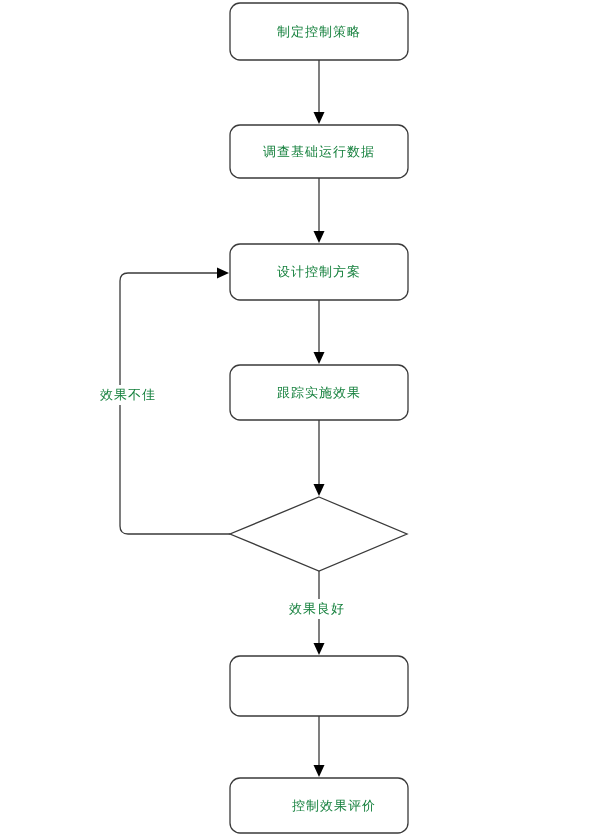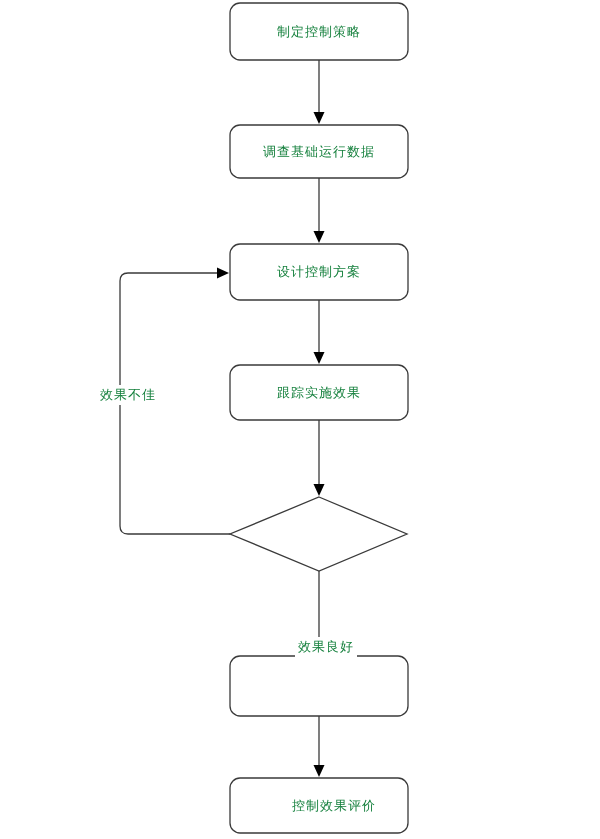--- a/index.html
+++ b/index.html
@@ -92,16 +92,16 @@
     <rect class="node-shape" x="230" y="656" width="178" height="60" rx="10" ry="10"></rect>
     <rect class="node-shape" x="230" y="778" width="178" height="55" rx="10" ry="10"></rect>
   </svg>
 
   <div class="node-label" style="left:230px; top:3px;   width:178px; height:57px;">制定控制策略</div>
   <div class="node-label" style="left:230px; top:125px; width:178px; height:53px;">调查基础运行数据</div>
   <div class="node-label" style="left:230px; top:244px; width:178px; height:56px;">设计控制方案</div>
   <div class="node-label" style="left:230px; top:365px; width:178px; height:55px;">跟踪实施效果</div>
   <div class="node-label" style="left:230px; top:778px; width:208px; height:55px;">控制效果评价</div>
 
-  <div class="edge-label" style="left:326px; top:609px;margin-top:38px;">效果良好</div>
+  <div class="edge-label" style="left:317px; top:609px;">效果良好</div>
   <div class="edge-label" style="left:128px; top:395px;">效果不佳</div>
 
 </div>
 
 </body></html>

